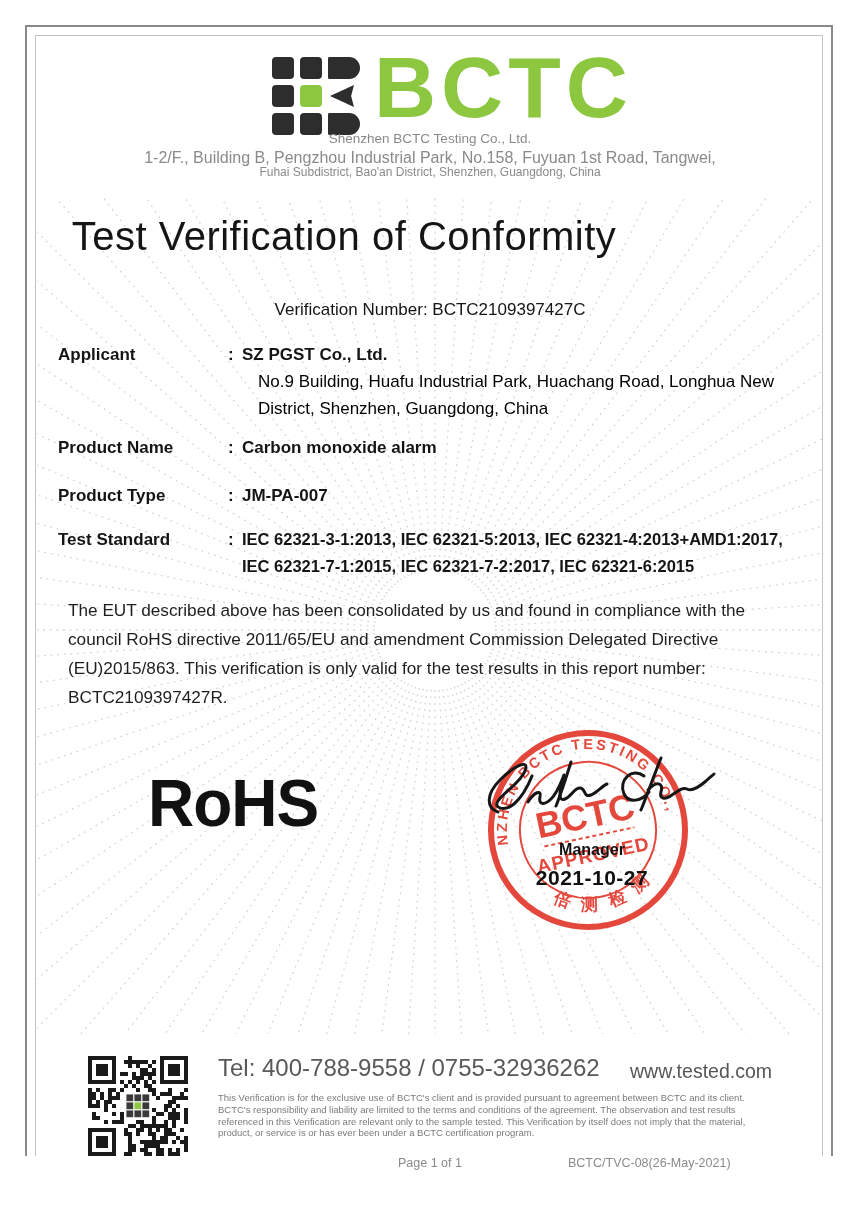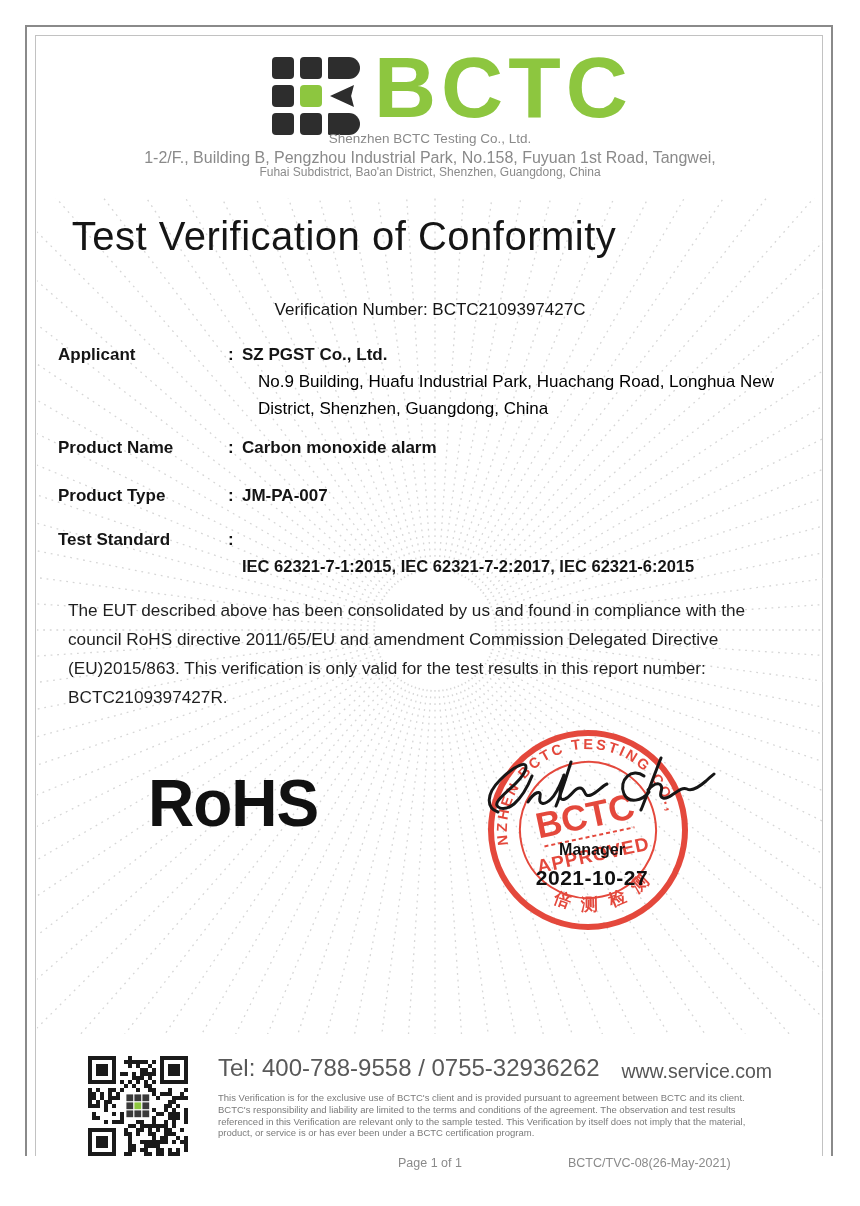--- a/index.html
+++ b/index.html
@@ -185,20 +185,21 @@
   <div class="f-label" style="top:438px">Product Name</div>
   <div class="f-colon" style="top:438px">:</div>
   <div class="f-value" style="top:438px;font-size:17px">Carbon monoxide alarm</div>
 
   <div class="f-label" style="top:486px">Product Type</div>
   <div class="f-colon" style="top:486px">:</div>
   <div class="f-value" style="top:486px;font-size:17px">JM-PA-007</div>
 
   <div class="f-label" style="top:530px">Test Standard</div>
   <div class="f-colon" style="top:530px">:</div>
+  <div class="f-value" style="top:530px">IEC 62321-3-1:2013, IEC 62321-5:2013, IEC 62321-4:2013+AMD1:2017,</div>
   <div class="f-value" style="top:557px">IEC 62321-7-1:2015, IEC 62321-7-2:2017, IEC 62321-6:2015</div>
 
   <div class="statement">The EUT described above has been consolidated by us and found in compliance with the council RoHS directive 2011/65/EU and amendment Commission Delegated Directive (EU)2015/863. This verification is only valid for the test results in this report number: BCTC2109397427R.</div>
 
   <div class="rohs">RoHS</div>
 
   <div class="stamp-wrap">
     <svg width="220" height="220" viewBox="0 0 220 220">
       <g id="stampg" transform="rotate(-12 110 110)" opacity="0.93">
         <circle cx="110" cy="110" r="97" fill="none" stroke="#e23b2e" stroke-width="6"></circle>
@@ -431,19 +432,19 @@
       <rect x="38.4" y="46.4" width="6.8" height="6.8" fill="#3a3a3a"></rect>
       <rect x="38.4" y="54.4" width="6.8" height="6.8" fill="#3a3a3a"></rect>
       <rect x="46.4" y="38.4" width="6.8" height="6.8" fill="#3a3a3a"></rect>
       <rect x="46.4" y="46.4" width="6.8" height="6.8" fill="#8dc63f"></rect>
       <rect x="46.4" y="54.4" width="6.8" height="6.8" fill="#3a3a3a"></rect>
       <rect x="54.4" y="38.4" width="6.8" height="6.8" fill="#3a3a3a"></rect>
       <rect x="54.4" y="46.4" width="6.8" height="6.8" fill="#3a3a3a"></rect>
       <rect x="54.4" y="54.4" width="6.8" height="6.8" fill="#3a3a3a"></rect>
     </svg>
   <div class="tel">Tel: 400-788-9558 / 0755-32936262</div>
-  <div class="site">www.service.com</div>
+  <div class="site">www.tested.com</div>
   <div class="fineprint">This Verification is for the exclusive use of BCTC's client and is provided pursuant to agreement between BCTC and its client. BCTC's responsibility and liability are limited to the terms and conditions of the agreement. The observation and test results referenced in this Verification are relevant only to the sample tested. This Verification by itself does not imply that the material, product, or service is or has ever been under a BCTC certification program.</div>
   <div class="meta brand">BCTC</div>
   <div class="meta page">Page 1 of 1</div>
   <div class="meta code">BCTC/TVC-08(26-May-2021)</div>
 
 </div>
 
 </body></html>

